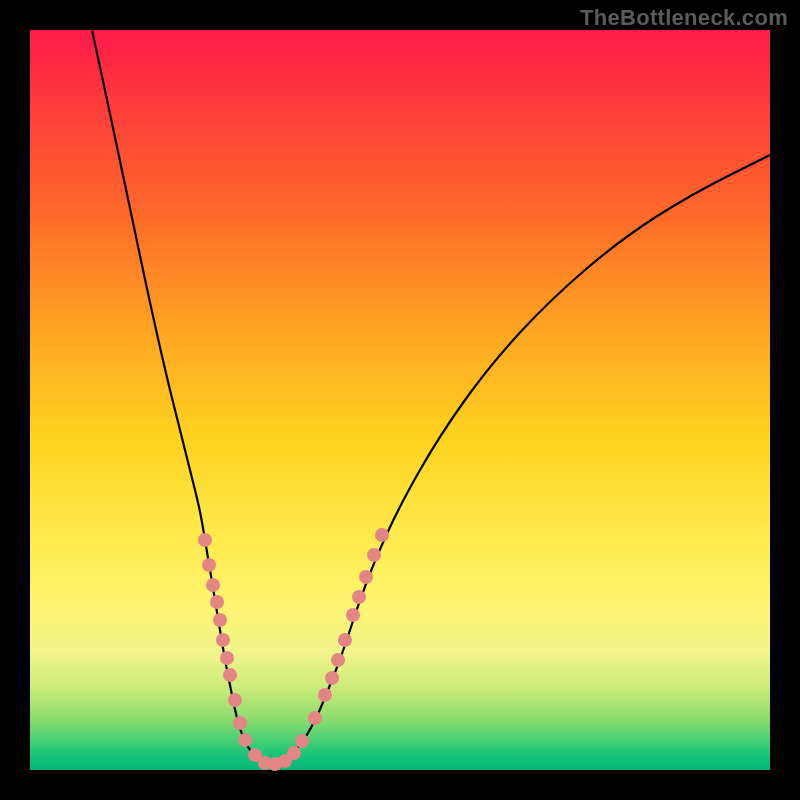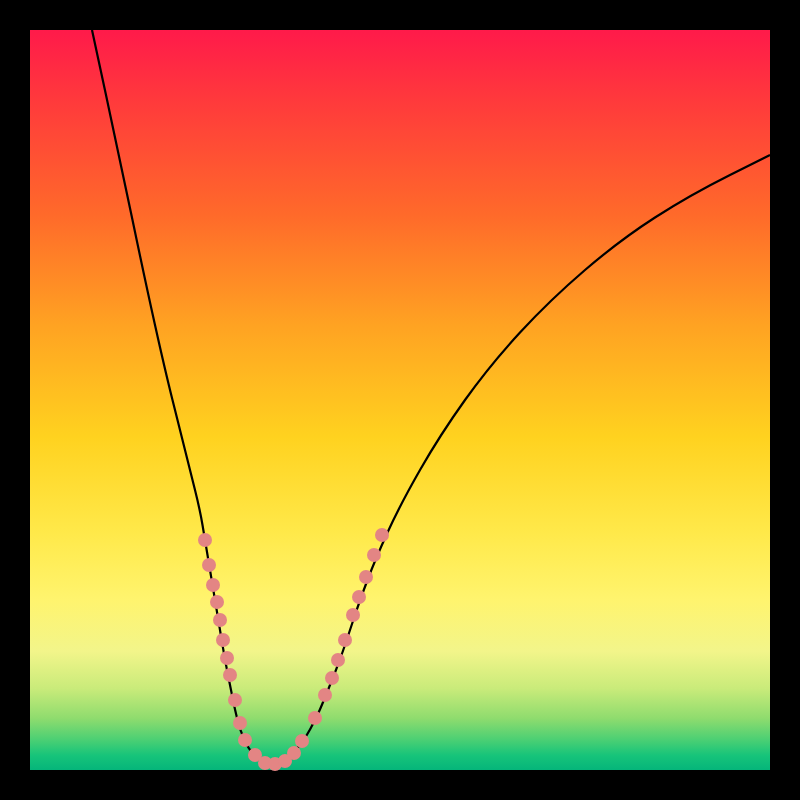--- a/index.html
+++ b/index.html
@@ -91,13 +91,14 @@
           <circle cx="308" cy="630" r="7" class="dot"></circle>
           <circle cx="315" cy="610" r="7" class="dot"></circle>
           <circle cx="323" cy="585" r="7" class="dot"></circle>
           <circle cx="329" cy="567" r="7" class="dot"></circle>
           <circle cx="336" cy="547" r="7" class="dot"></circle>
           <circle cx="344" cy="525" r="7" class="dot"></circle>
           <circle cx="352" cy="505" r="7" class="dot"></circle>
         </g>
     </svg>
   </div>
+  <div class="watermark">TheBottleneck.com</div>
 </div>
 
 </body></html>

